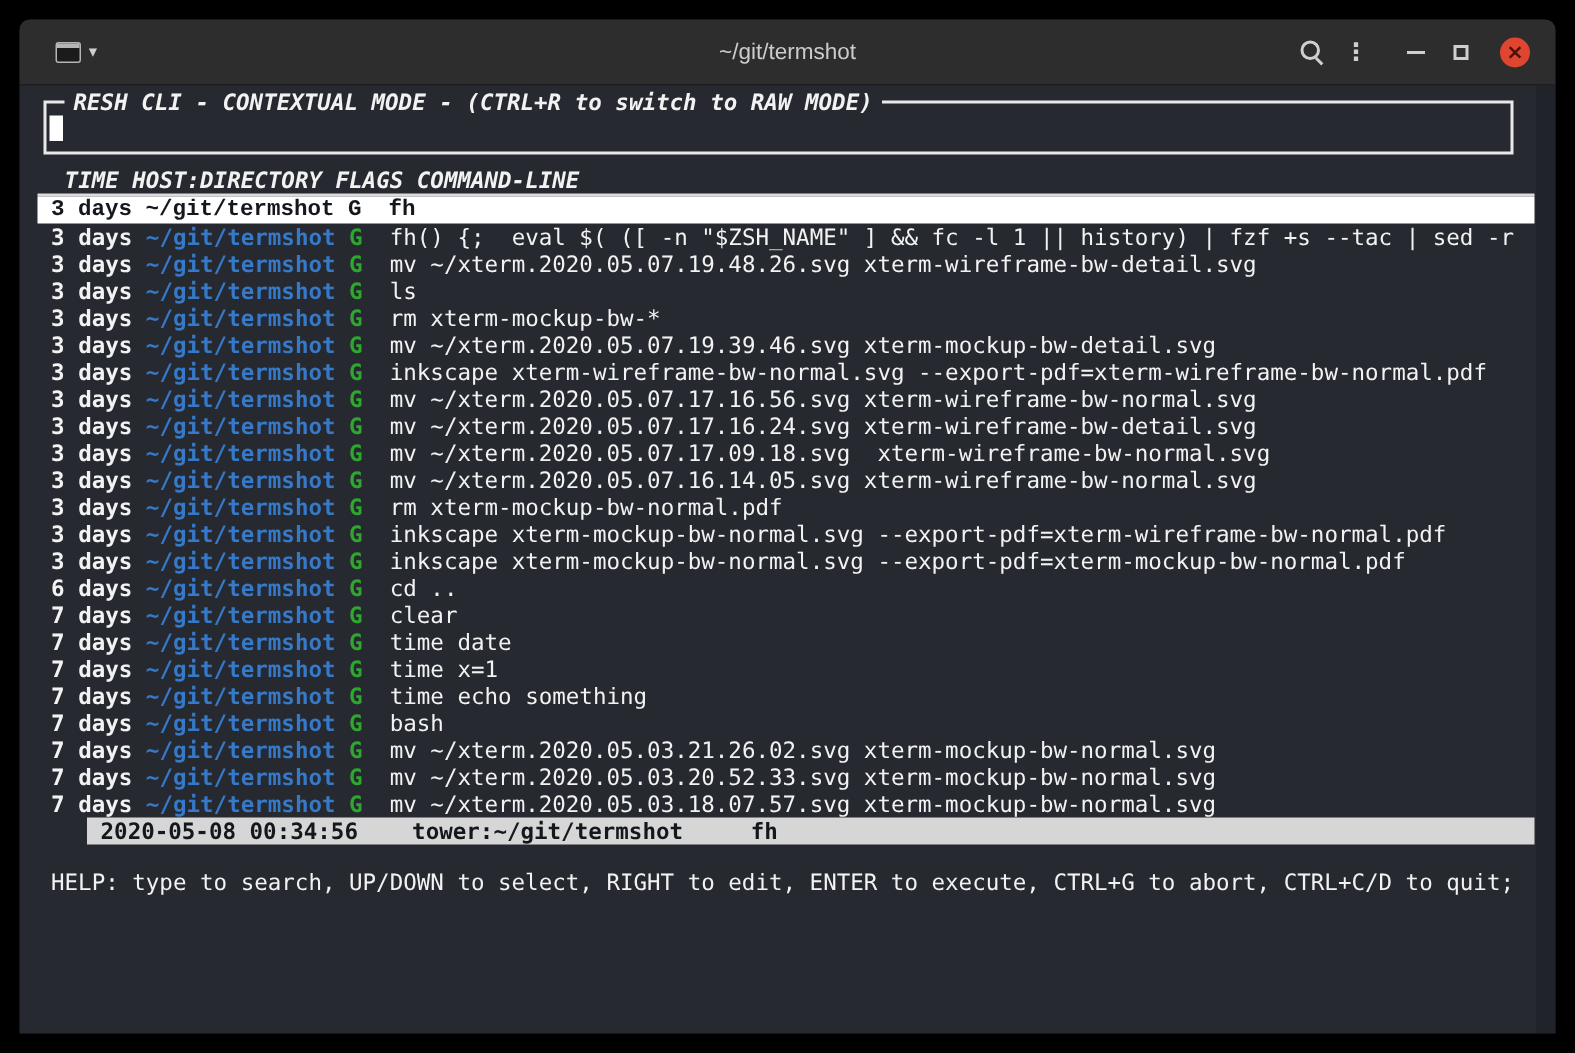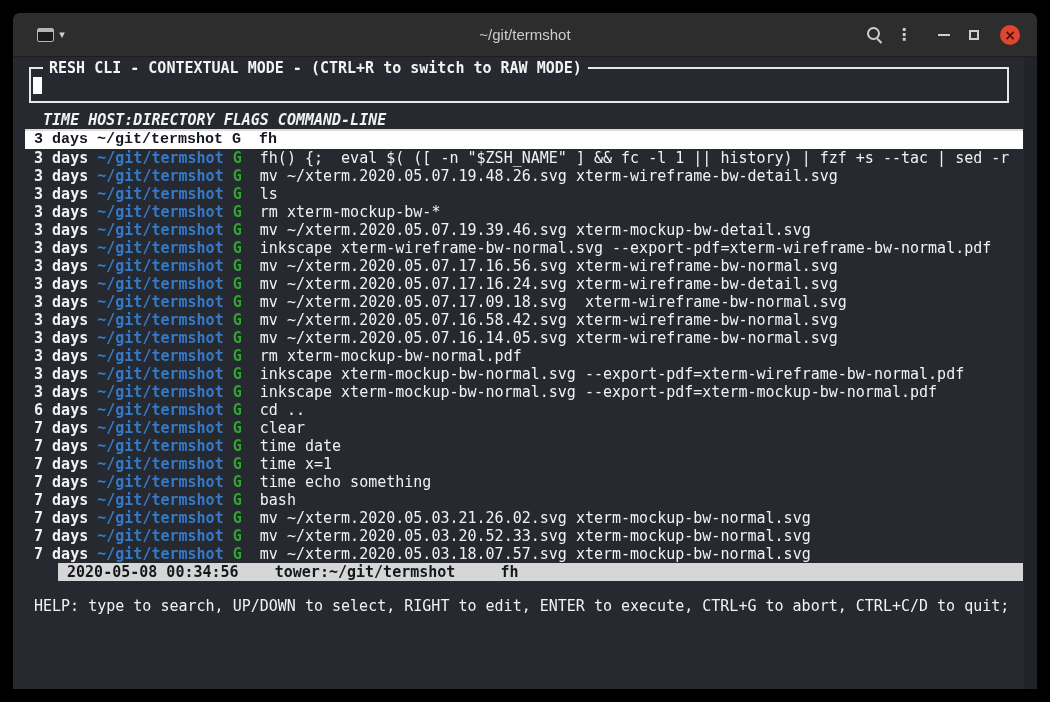--- a/index.html
+++ b/index.html
@@ -74,20 +74,21 @@
   }
   .scrollbar {
     position: absolute; right: 0; top: 0; bottom: 0; width: 13px;
     background: #20242a;
   }
 
   .search-frame {
     position: relative; height: 36px;
     margin: 10px 14px 8px 4px;
     border: 2px solid #e8e8e8;
+    font-style: italic;
   }
   .frame-title {
     position: absolute; top: -10px; left: 12px;
     background: var(--terminal-bg);
     padding: 0 6px; font-weight: 700; white-space: pre; color: var(--text);
   }
   .cursor { position: absolute; left: 2px; top: 8px; width: 9px; height: 17px; background: #ffffff; }
 
   .hdr {
     height: 20px; white-space: pre; font-weight: 700;
@@ -163,21 +164,20 @@
         <div class="row selected"><span class="c-time"> 3 days</span><span class="c-host"> ~/git/termshot</span><span class="c-flag"> G</span><span class="c-cmd">  fh</span></div>
         <div class="row"><span class="c-time"> 3 days</span><span class="c-host"> ~/git/termshot</span><span class="c-flag"> G</span><span class="c-cmd">  fh() {;  eval $( ([ -n "$ZSH_NAME" ] &amp;&amp; fc -l 1 || history) | fzf +s --tac | sed -r</span></div>
         <div class="row"><span class="c-time"> 3 days</span><span class="c-host"> ~/git/termshot</span><span class="c-flag"> G</span><span class="c-cmd">  mv ~/xterm.2020.05.07.19.48.26.svg xterm-wireframe-bw-detail.svg</span></div>
         <div class="row"><span class="c-time"> 3 days</span><span class="c-host"> ~/git/termshot</span><span class="c-flag"> G</span><span class="c-cmd">  ls</span></div>
         <div class="row"><span class="c-time"> 3 days</span><span class="c-host"> ~/git/termshot</span><span class="c-flag"> G</span><span class="c-cmd">  rm xterm-mockup-bw-*</span></div>
         <div class="row"><span class="c-time"> 3 days</span><span class="c-host"> ~/git/termshot</span><span class="c-flag"> G</span><span class="c-cmd">  mv ~/xterm.2020.05.07.19.39.46.svg xterm-mockup-bw-detail.svg</span></div>
         <div class="row"><span class="c-time"> 3 days</span><span class="c-host"> ~/git/termshot</span><span class="c-flag"> G</span><span class="c-cmd">  inkscape xterm-wireframe-bw-normal.svg --export-pdf=xterm-wireframe-bw-normal.pdf</span></div>
         <div class="row"><span class="c-time"> 3 days</span><span class="c-host"> ~/git/termshot</span><span class="c-flag"> G</span><span class="c-cmd">  mv ~/xterm.2020.05.07.17.16.56.svg xterm-wireframe-bw-normal.svg</span></div>
         <div class="row"><span class="c-time"> 3 days</span><span class="c-host"> ~/git/termshot</span><span class="c-flag"> G</span><span class="c-cmd">  mv ~/xterm.2020.05.07.17.16.24.svg xterm-wireframe-bw-detail.svg</span></div>
         <div class="row"><span class="c-time"> 3 days</span><span class="c-host"> ~/git/termshot</span><span class="c-flag"> G</span><span class="c-cmd">  mv ~/xterm.2020.05.07.17.09.18.svg  xterm-wireframe-bw-normal.svg</span></div>
-        <div class="row"><span class="c-time"> 3 days</span><span class="c-host"> ~/git/termshot</span><span class="c-flag"> G</span><span class="c-cmd">  mv ~/xterm.2020.05.07.16.58.42.svg xterm-wireframe-bw-normal.svg</span></div>
         <div class="row"><span class="c-time"> 3 days</span><span class="c-host"> ~/git/termshot</span><span class="c-flag"> G</span><span class="c-cmd">  mv ~/xterm.2020.05.07.16.14.05.svg xterm-wireframe-bw-normal.svg</span></div>
         <div class="row"><span class="c-time"> 3 days</span><span class="c-host"> ~/git/termshot</span><span class="c-flag"> G</span><span class="c-cmd">  rm xterm-mockup-bw-normal.pdf</span></div>
         <div class="row"><span class="c-time"> 3 days</span><span class="c-host"> ~/git/termshot</span><span class="c-flag"> G</span><span class="c-cmd">  inkscape xterm-mockup-bw-normal.svg --export-pdf=xterm-wireframe-bw-normal.pdf</span></div>
         <div class="row"><span class="c-time"> 3 days</span><span class="c-host"> ~/git/termshot</span><span class="c-flag"> G</span><span class="c-cmd">  inkscape xterm-mockup-bw-normal.svg --export-pdf=xterm-mockup-bw-normal.pdf</span></div>
         <div class="row"><span class="c-time"> 6 days</span><span class="c-host"> ~/git/termshot</span><span class="c-flag"> G</span><span class="c-cmd">  cd ..</span></div>
         <div class="row"><span class="c-time"> 7 days</span><span class="c-host"> ~/git/termshot</span><span class="c-flag"> G</span><span class="c-cmd">  clear</span></div>
         <div class="row"><span class="c-time"> 7 days</span><span class="c-host"> ~/git/termshot</span><span class="c-flag"> G</span><span class="c-cmd">  time date</span></div>
         <div class="row"><span class="c-time"> 7 days</span><span class="c-host"> ~/git/termshot</span><span class="c-flag"> G</span><span class="c-cmd">  time x=1</span></div>
         <div class="row"><span class="c-time"> 7 days</span><span class="c-host"> ~/git/termshot</span><span class="c-flag"> G</span><span class="c-cmd">  time echo something</span></div>
         <div class="row"><span class="c-time"> 7 days</span><span class="c-host"> ~/git/termshot</span><span class="c-flag"> G</span><span class="c-cmd">  bash</span></div>

